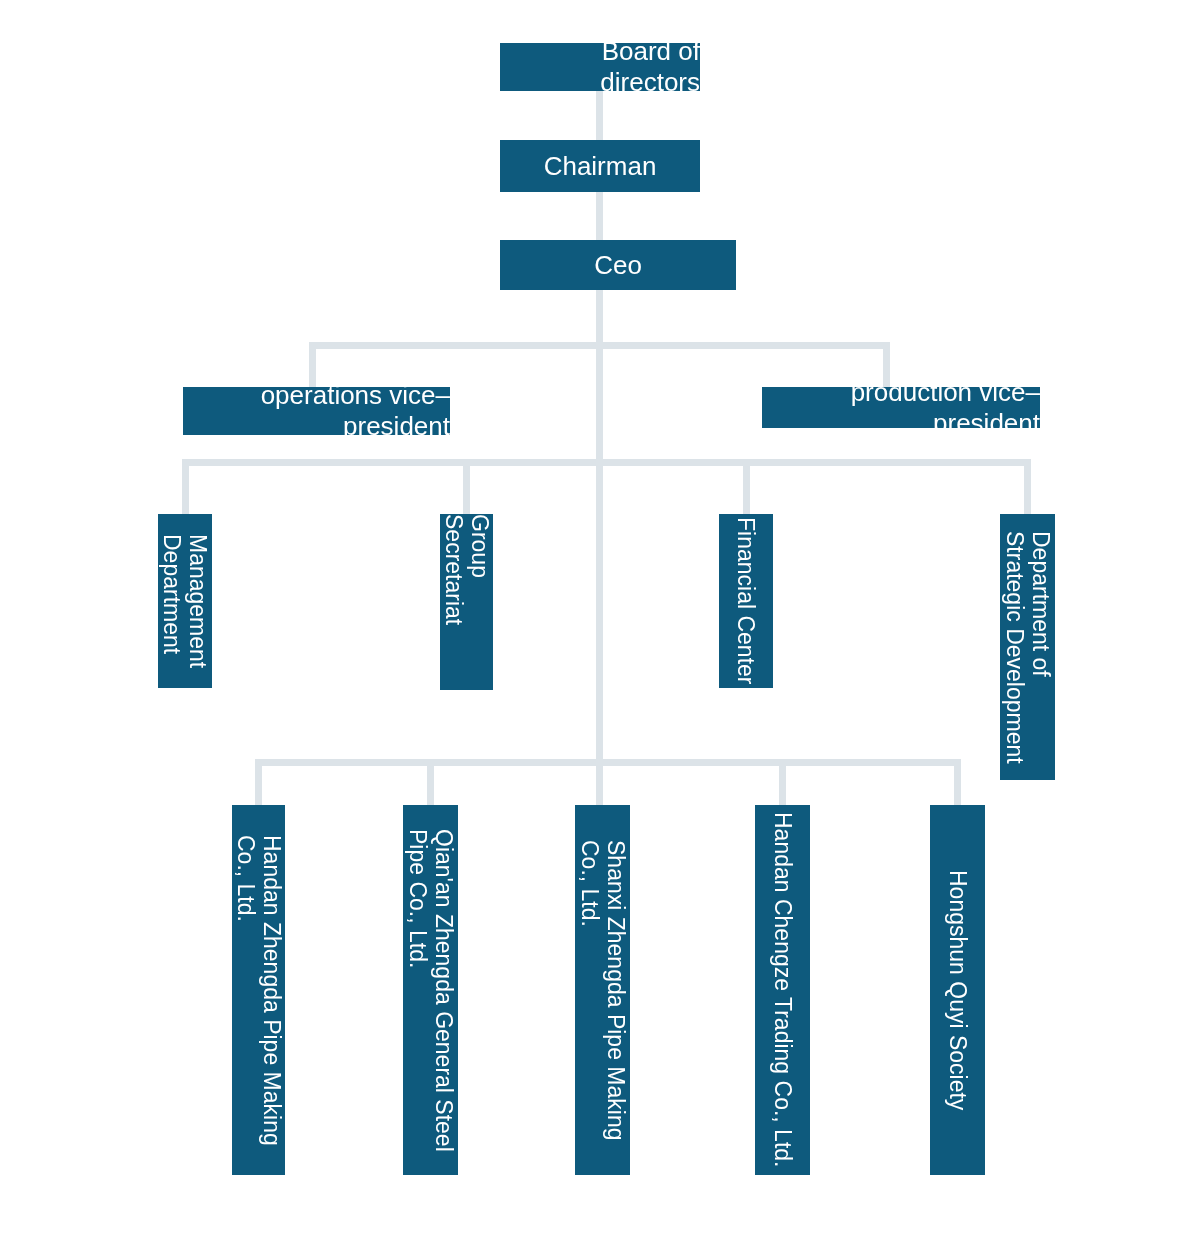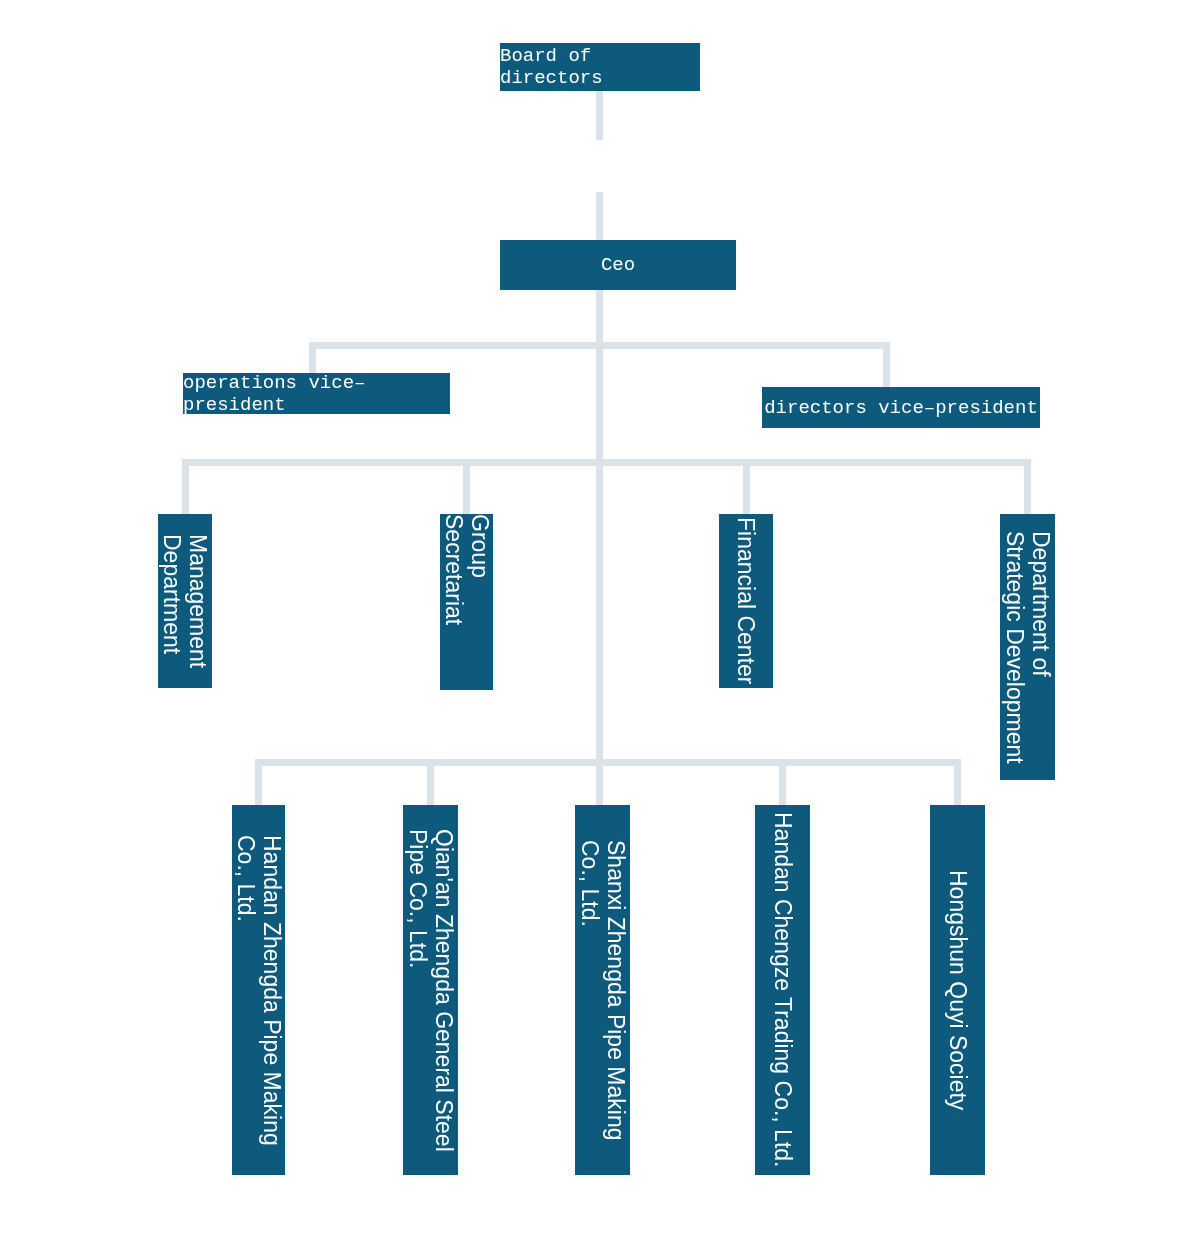--- a/index.html
+++ b/index.html
@@ -22,23 +22,23 @@
     position:absolute;
     background:var(--line);
   }
   .node{
     position:absolute;
     background:var(--node);
     color:var(--text);
     display:flex;
     align-items:center;
     justify-content:center;
-    font-family:Liberation Mono, monospace;
-    font-size:19px;
-    text-align:left;
+    font-family:Liberation Sans, sans-serif;
+    font-size:26px;
+    text-align:right;
     white-space:pre-line;
   }
   .vnode{
     position:absolute;
     background:var(--node);
     color:var(--text);
     display:flex;
     align-items:center;
     justify-content:center;
     font-family:"Liberation Sans","DejaVu Sans",sans-serif;
@@ -72,29 +72,32 @@
 
   <div class="line" style="left:255px;top:759px;width:706px;height:7px"></div>
   <div class="line" style="left:255px;top:759px;width:7px;height:46px"></div>
   <div class="line" style="left:427px;top:759px;width:7px;height:46px"></div>
   <div class="line" style="left:779px;top:759px;width:7px;height:46px"></div>
   <div class="line" style="left:954px;top:759px;width:7px;height:46px"></div>
 
   <div class="node" style="left:500px;top:43px;width:200px;height:48px">
     <span>Board of directors</span>
   </div>
+  <div class="node" style="left:500px;top:140px;width:200px;height:52px">
+    <span>Chairman</span>
+  </div>
   <div class="node" style="left:500px;top:240px;width:236px;height:50px">
     <span>Ceo</span>
   </div>
 
-  <div class="node" style="left:183px;top:373px;width:267px;height:41px">
+  <div class="node" style="left:183px;top:387px;width:267px;height:48px">
     <span>operations vice–president</span>
   </div>
   <div class="node" style="left:762px;top:387px;width:278px;height:41px">
-    <span>directors vice–president</span>
+    <span>production vice–president</span>
   </div>
 
   <div class="vnode" style="left:158px;top:514px;width:54px;height:174px">
     <span>Management
 Department</span>
   </div>
   <div class="vnode" style="left:440px;top:514px;width:53px;height:176px">
     <span>Group Secretariat</span>
   </div>
   <div class="vnode" style="left:719px;top:514px;width:54px;height:174px">

